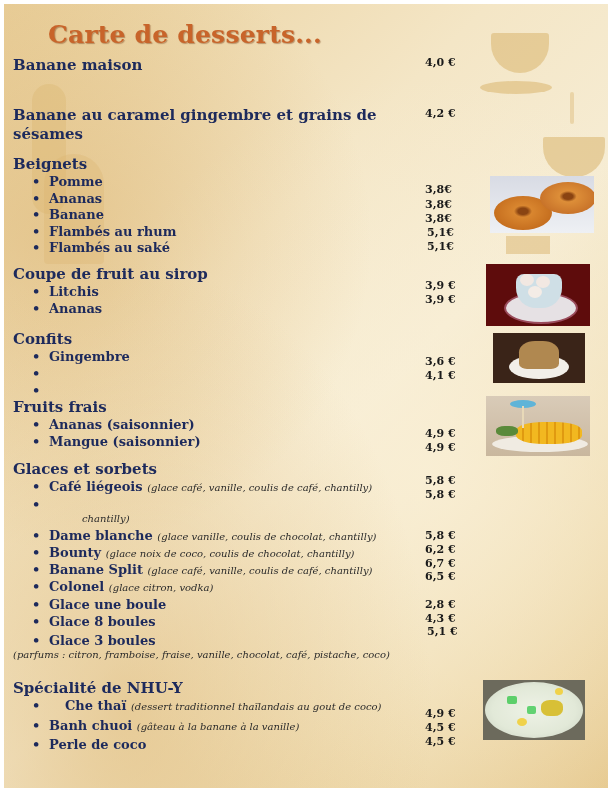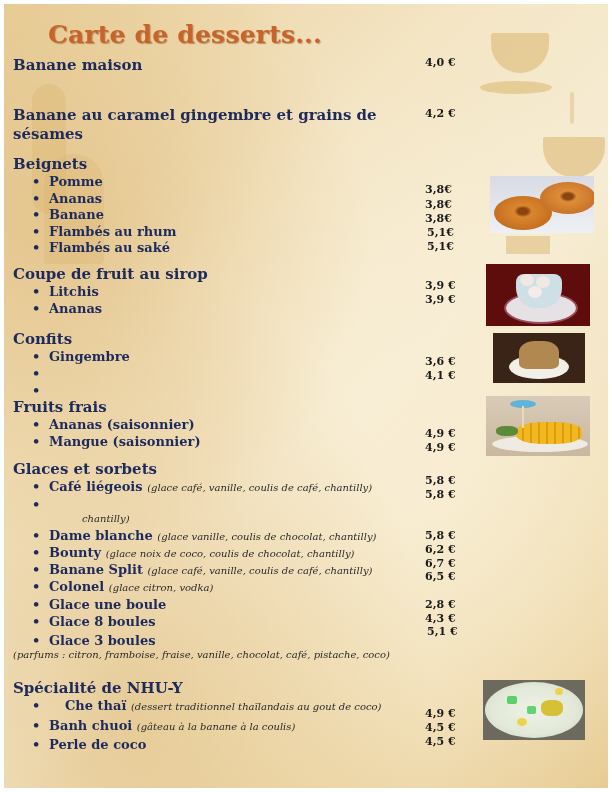--- a/index.html
+++ b/index.html
@@ -139,21 +139,21 @@
   <div class="price" style="left:421px;top:553px;">6,7 €</div>
   <div class="price" style="left:421px;top:566px;text-align:center;">6,5 €</div>
   <div class="price" style="left:421px;top:594px;">2,8 €</div>
   <div class="price" style="left:421px;top:608px;">4,3 €</div>
   <div class="price" style="left:423px;top:621px;">5,1 €</div>
 
   <div class="txt h" style="left:9px;top:675px;">Spécialité de NHU-Y</div>
   <div class="bul" style="left:28px;top:694px;">•</div>
   <div class="txt it" style="left:29px;top:694px;margin-left:32px;"><span>Che thaï</span> <span class="inl">(dessert traditionnel thaïlandais au gout de coco)</span></div>
   <div class="bul" style="left:28px;top:714px;">•</div>
-  <div class="txt it" style="left:45px;top:714px;"><span>Banh chuoi</span> <span class="inl">(gâteau à la banane à la coulis)</span></div>
+  <div class="txt it" style="left:45px;top:714px;"><span>Banh chuoi</span> <span class="inl">(gâteau à la banane à la vanille)</span></div>
   <div class="bul" style="left:28px;top:733px;">•</div>
   <div class="txt it" style="left:45px;top:733px;text-align:right;">Perle de coco</div>
   <div class="price" style="left:421px;top:703px;">4,9 €</div>
   <div class="price" style="left:421px;top:717px;">4,5 €</div>
   <div class="price" style="left:421px;top:731px;">4,5 €</div>
   <div class="photo" style="left:479px;top:676px;width:102px;height:60px;background:#6c6a5c;">
     <div style="position:absolute;left:2px;top:2px;width:98px;height:56px;border-radius:50%;background:radial-gradient(ellipse at 50% 50%,#eef2e6 0%,#e2e9d8 60%,#c8cfc0 100%);"></div>
     <div style="position:absolute;left:24px;top:16px;width:10px;height:8px;background:#5ccf6a;border-radius:2px;"></div>
     <div style="position:absolute;left:44px;top:26px;width:9px;height:8px;background:#62d272;border-radius:2px;"></div>
     <div style="position:absolute;left:58px;top:20px;width:22px;height:16px;background:#d8c036;border-radius:40%;"></div>

